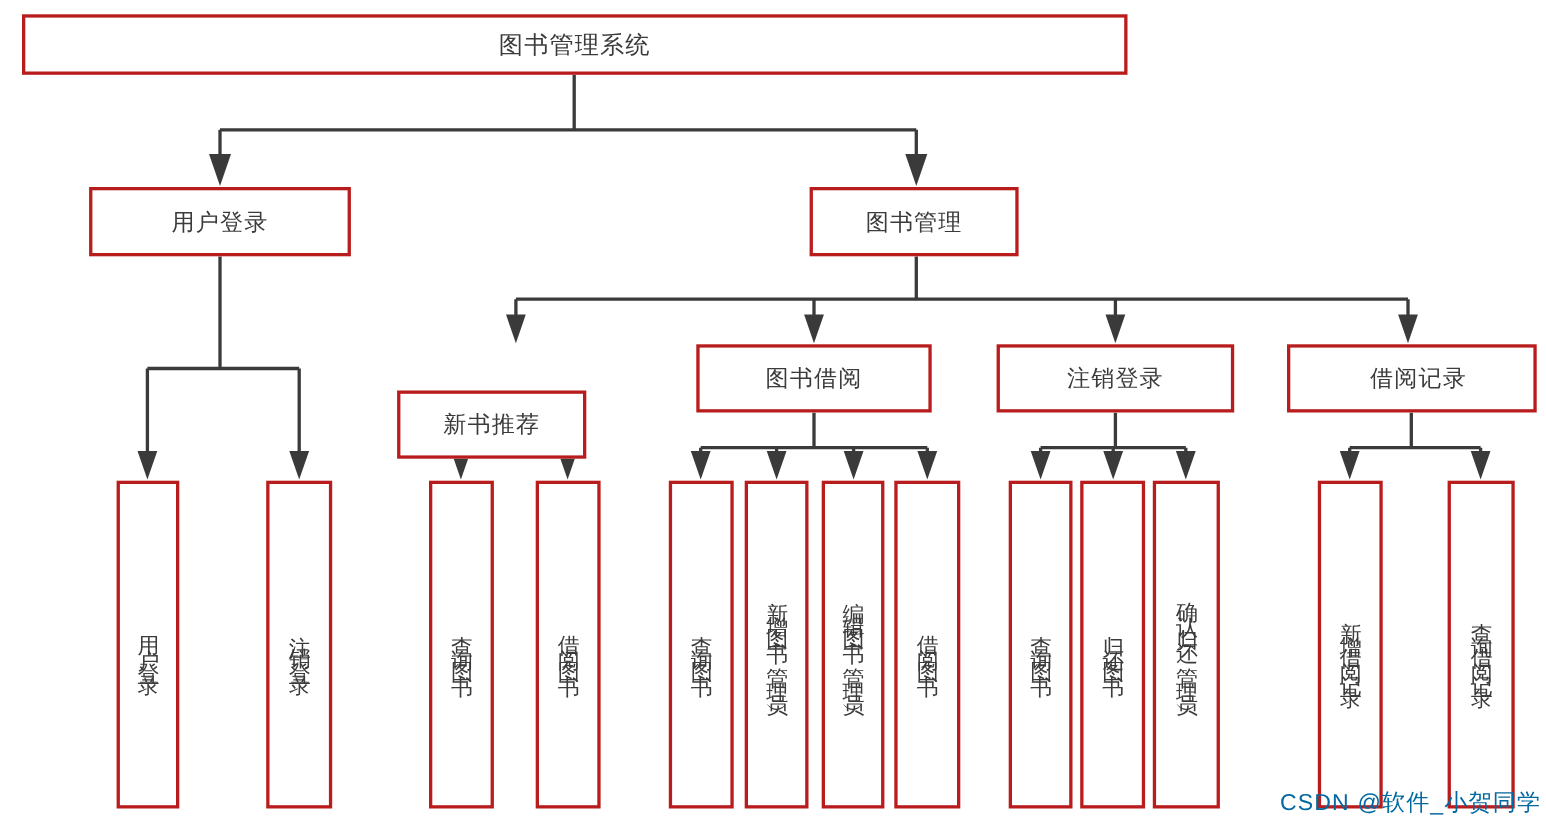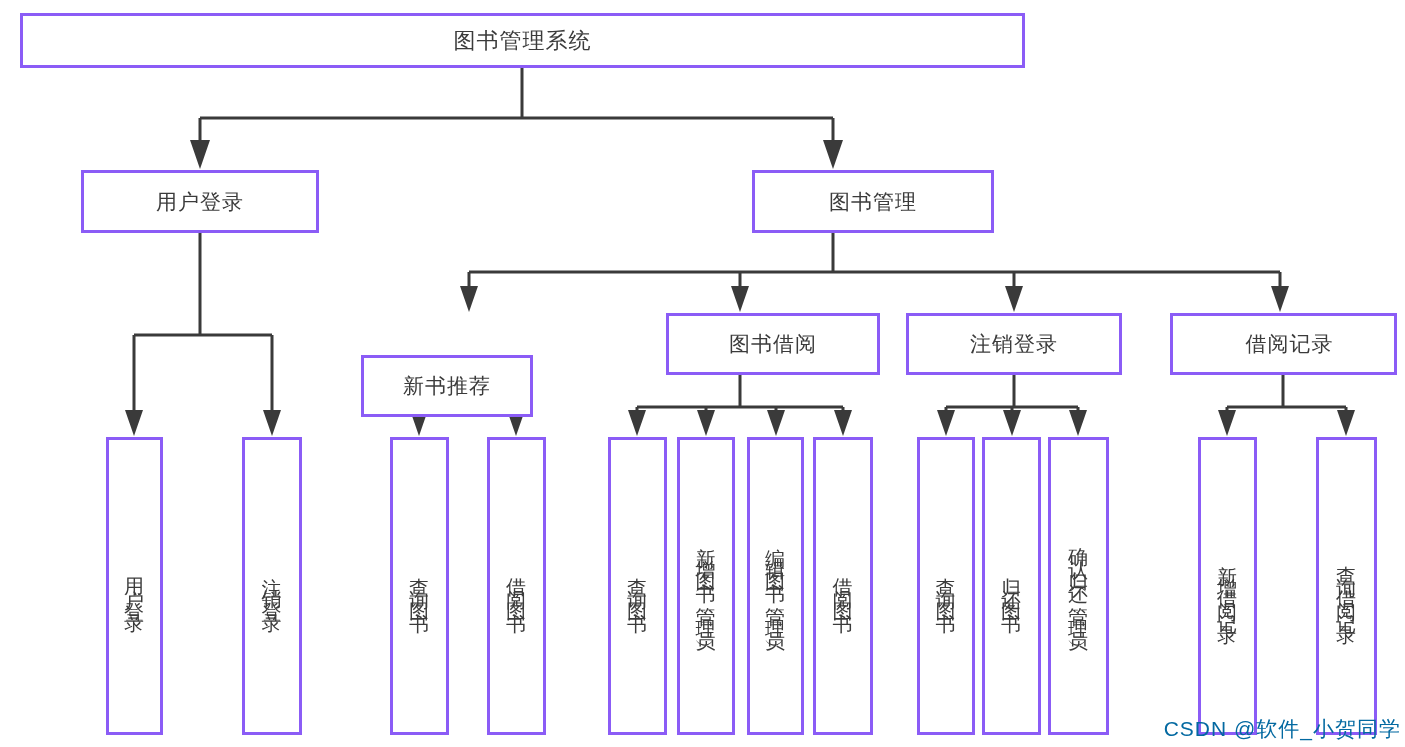--- a/index.html
+++ b/index.html
@@ -16,21 +16,21 @@
     overflow: hidden;
   }
   #connectors {
     position: absolute;
     left: 0; top: 0;
     width: 1405px; height: 747px;
   }
   .box {
     position: absolute;
     background: #ffffff;
-    border: 3px solid #8b5cf6;
+    border: 3px solid #b91c1c;
     box-sizing: border-box;
     display: flex;
     align-items: center;
     justify-content: center;
     color: #3b3b3b;
   }
   .hbox { font-size: 21px; letter-spacing: 1px; }
   .root-box { font-size: 22px; }
   .leaf  { height: 298px; }
   .leaf .vlabel {
@@ -103,28 +103,28 @@
     </g>
   </svg>
 
   <div class="box hbox root-box" style="left:20px; top:13px; width:1005px; height:55px;">
     <span>图书管理系统</span>
   </div>
 
   <div class="box hbox" style="left:81px; top:170px; width:238px; height:63px;">
     <span>用户登录</span>
   </div>
-  <div class="box hbox" style="left:752px; top:170px; width:242px; height:63px;">
+  <div class="box hbox" style="left:736px; top:170px; width:190px; height:63px;">
     <span>图书管理</span>
   </div>
 
   <div class="box hbox" style="left:361px; top:313px; width:172px; height:62px;margin-top:42px;">
     <span>新书推荐</span>
   </div>
-  <div class="box hbox" style="left:633px; top:313px; width:214px; height:62px;margin-left:33px;">
+  <div class="box hbox" style="left:633px; top:313px; width:214px; height:62px;">
     <span>图书借阅</span>
   </div>
   <div class="box hbox" style="left:906px; top:313px; width:216px; height:62px;">
     <span>注销登录</span>
   </div>
   <div class="box hbox" style="left:1170px; top:313px; width:227px; height:62px;padding-left:12px;">
     <span>借阅记录</span>
   </div>
 
   <div class="box leaf" style="left:106px; top:437px; width:57px;">

